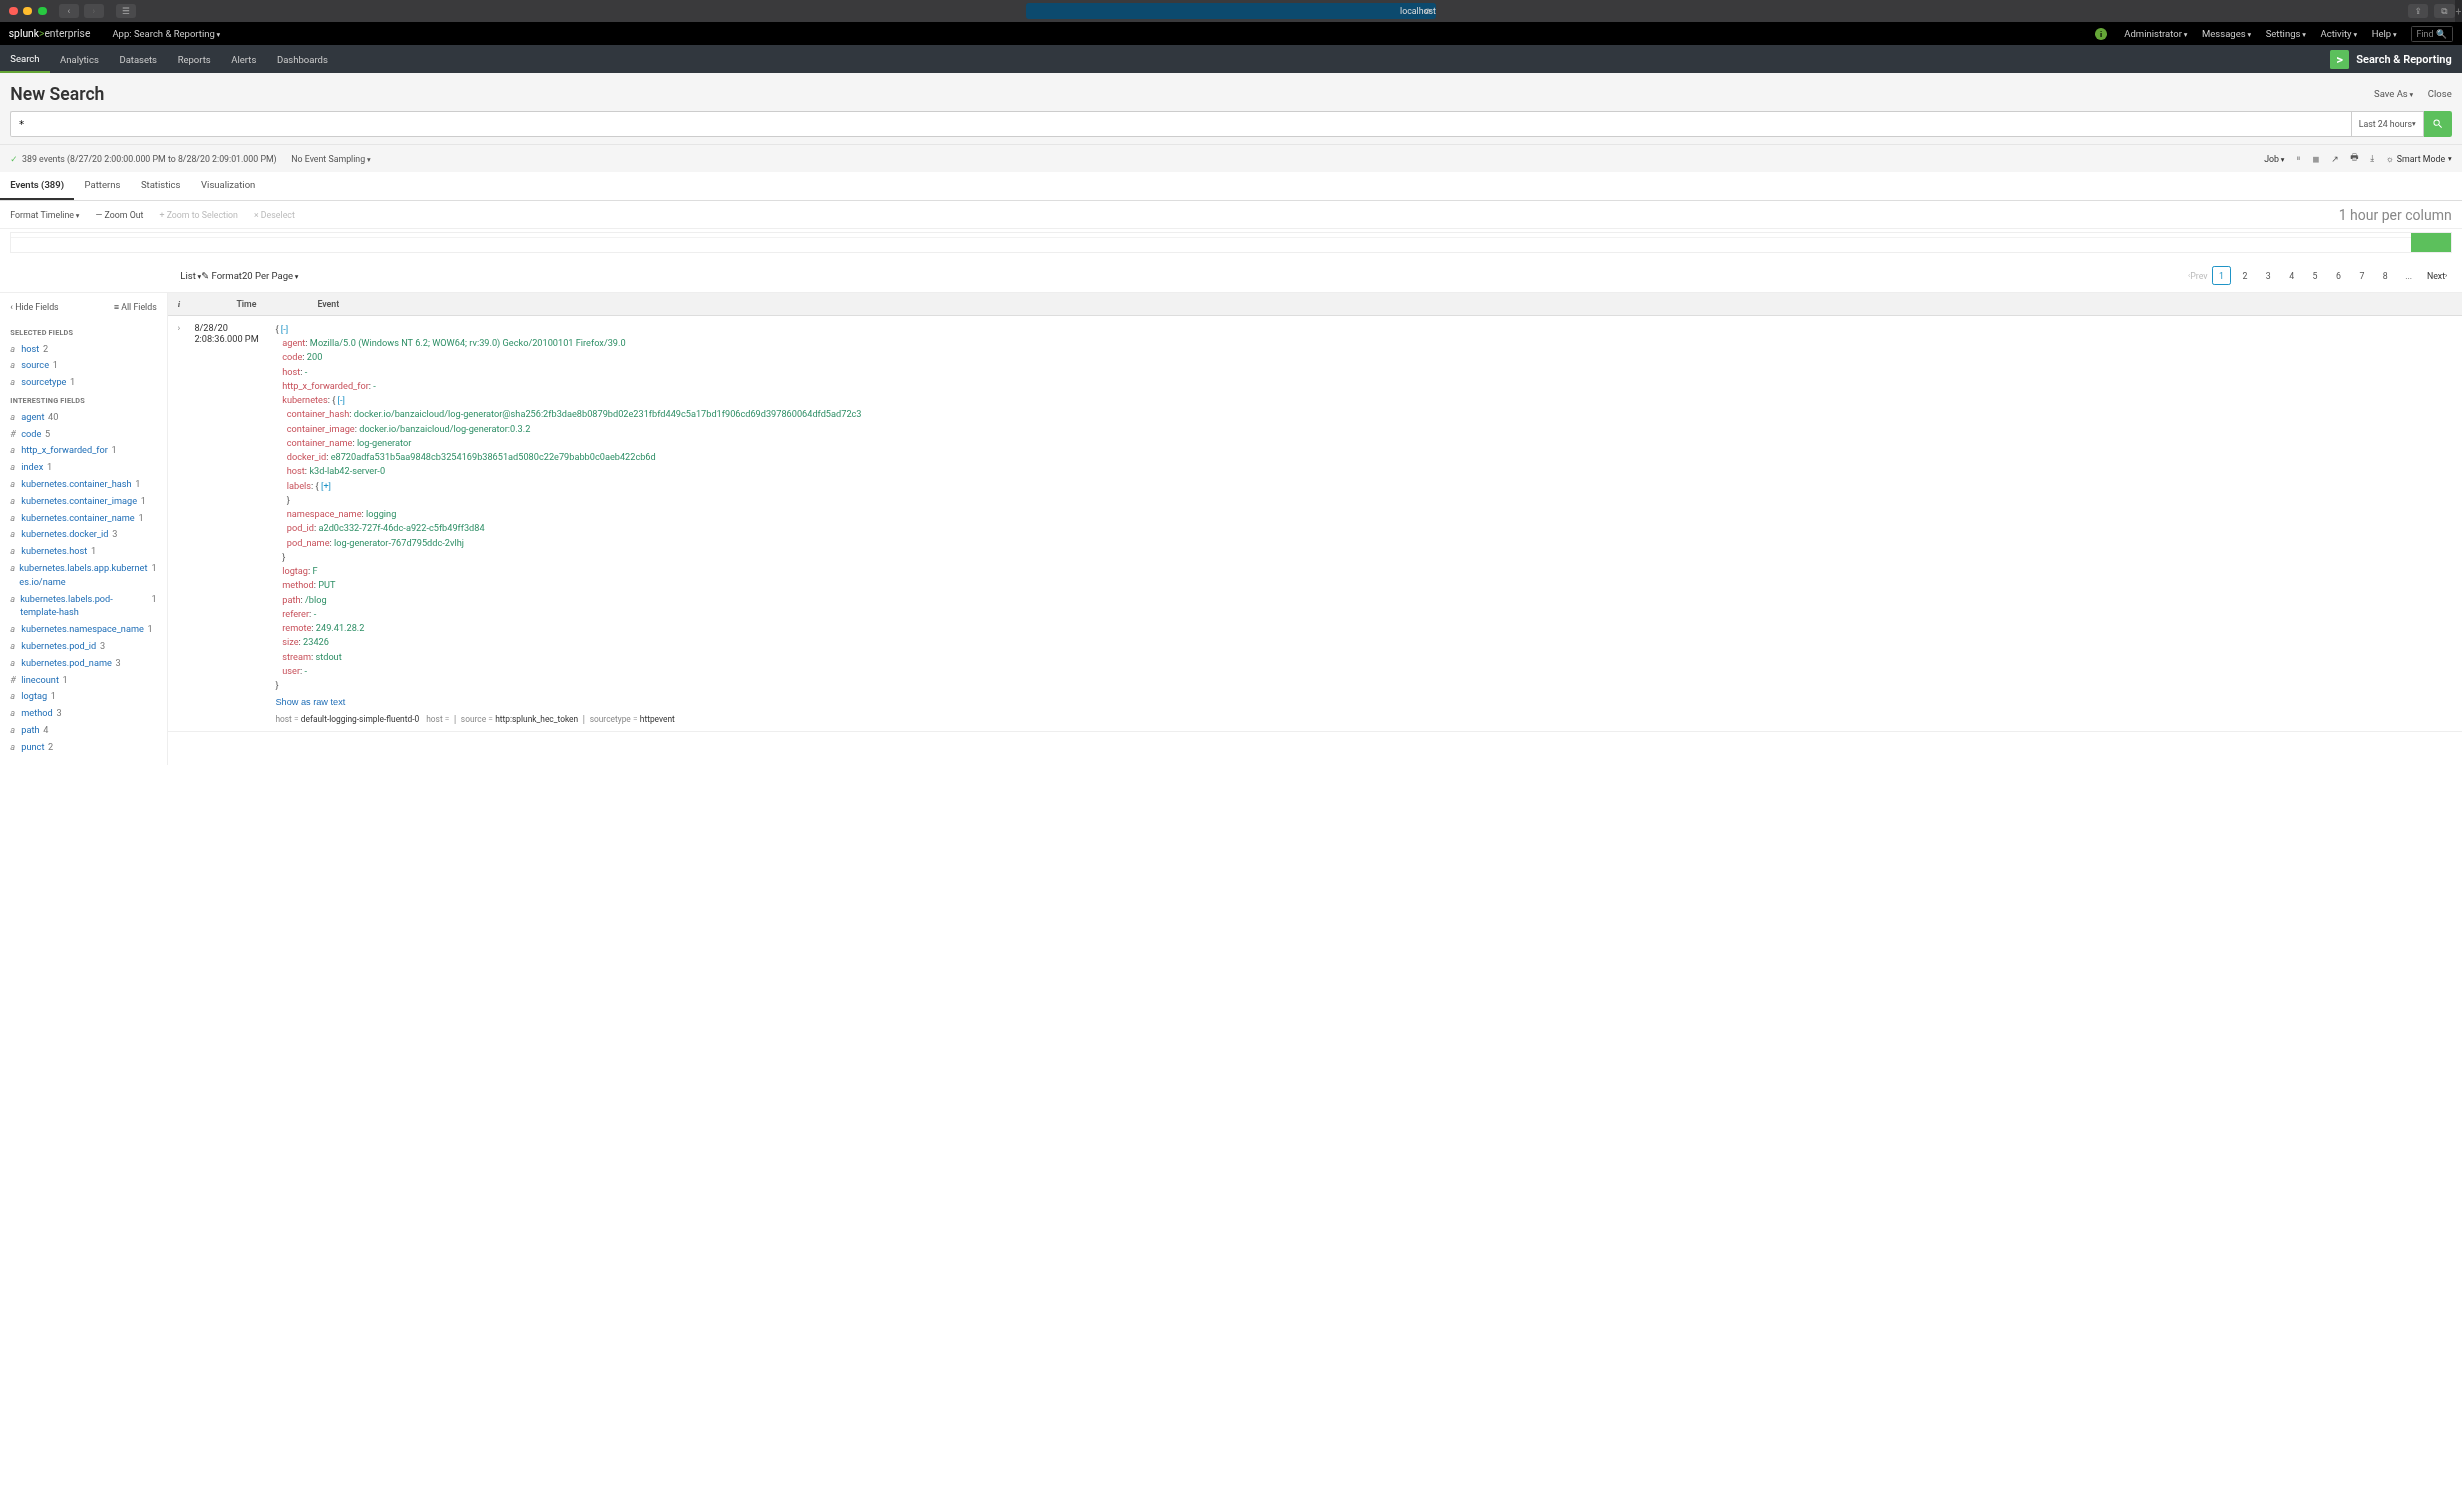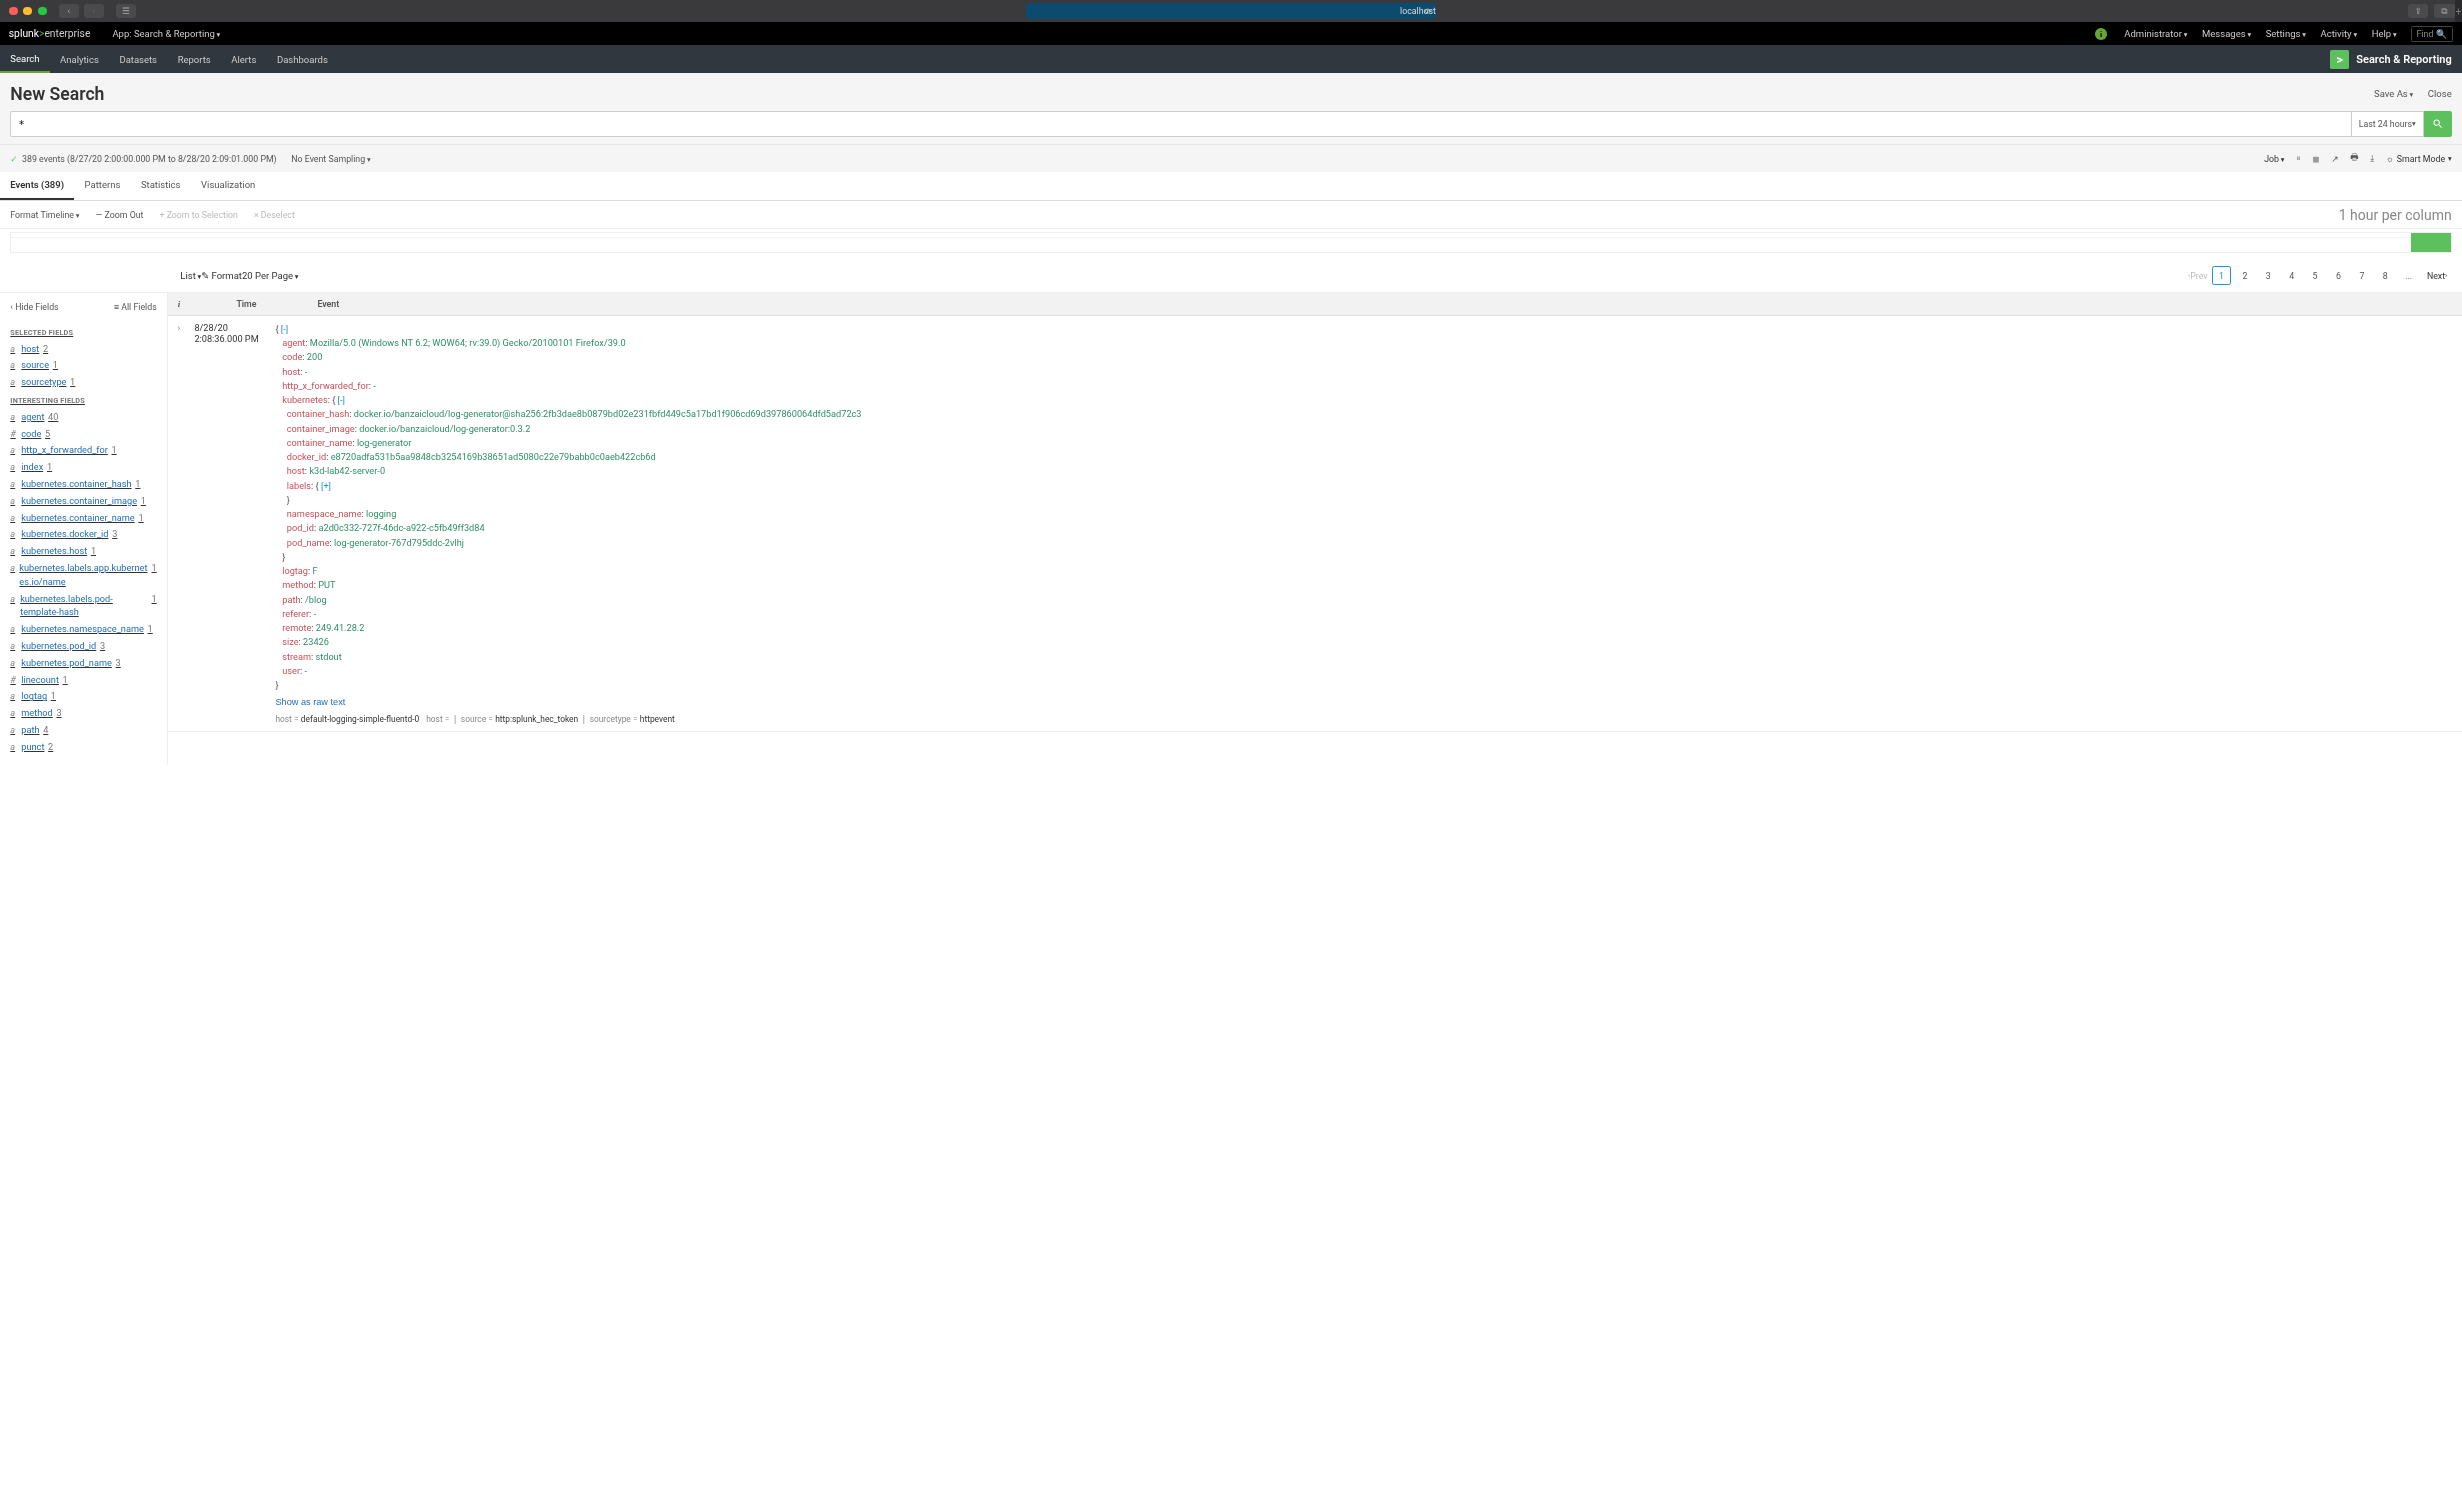--- a/index.html
+++ b/index.html
@@ -83,21 +83,21 @@
   .pager .pbtn { min-width: 19px; height: 19px; display: flex; align-items: center; justify-content: center; font-size: 8.8px; color: #555; cursor: pointer; border-radius: 2.2px; }
   .pager .pbtn.prev { color: #bbb; }
   .pager .pbtn.page1 { border: 0.7px solid #1e93c6; color: #1e93c6; }
   .pager .pbtn.next { color: #333; padding: 0 4.4px; }
 
   
   .main { display: flex; }
   .sidebar { width: 168px; border-right: 0.7px solid #eee; padding: 5.9px 0; }
   .sb-top { display: flex; justify-content: space-between; padding: 2.9px 10.3px 5.9px 10.3px; font-size: 8.8px; }
   .sb-top span { color: #555; cursor: pointer; }
-  .sb-section { padding: 4.4px 10.3px; text-decoration: underline; }
+  .sb-section { padding: 4.4px 10.3px; }
   .sb-title { font-size: 7.3px; font-weight: 700; color: #777; letter-spacing: 0.2px; margin: 5.9px 0 2.9px 0; }
   .fld { display: flex; align-items: baseline; gap: 3.7px; font-size: 9.2px; padding: 1.5px 0; line-height: 1.5; }
   .fld .t { color: #888; font-style: italic; width: 7.3px; }
   .fld .n { color: #1e6db6; cursor: pointer; word-break: break-word; }
   .fld .c { color: #777; }
 
   .events { flex: 1; overflow-x: auto; }
   .ev-header { display: flex; background: #f2f2f2; border-bottom: 0.7px solid #ddd; font-size: 8.8px; color: #555; font-weight: 600; }
   .ev-header .col-i { width: 22px; text-align: center; padding: 5.9px 0; font-style: italic; font-family: serif; }
   .ev-header .col-time { width: 81px; padding: 5.9px 4.4px; margin-left: 42px; }

